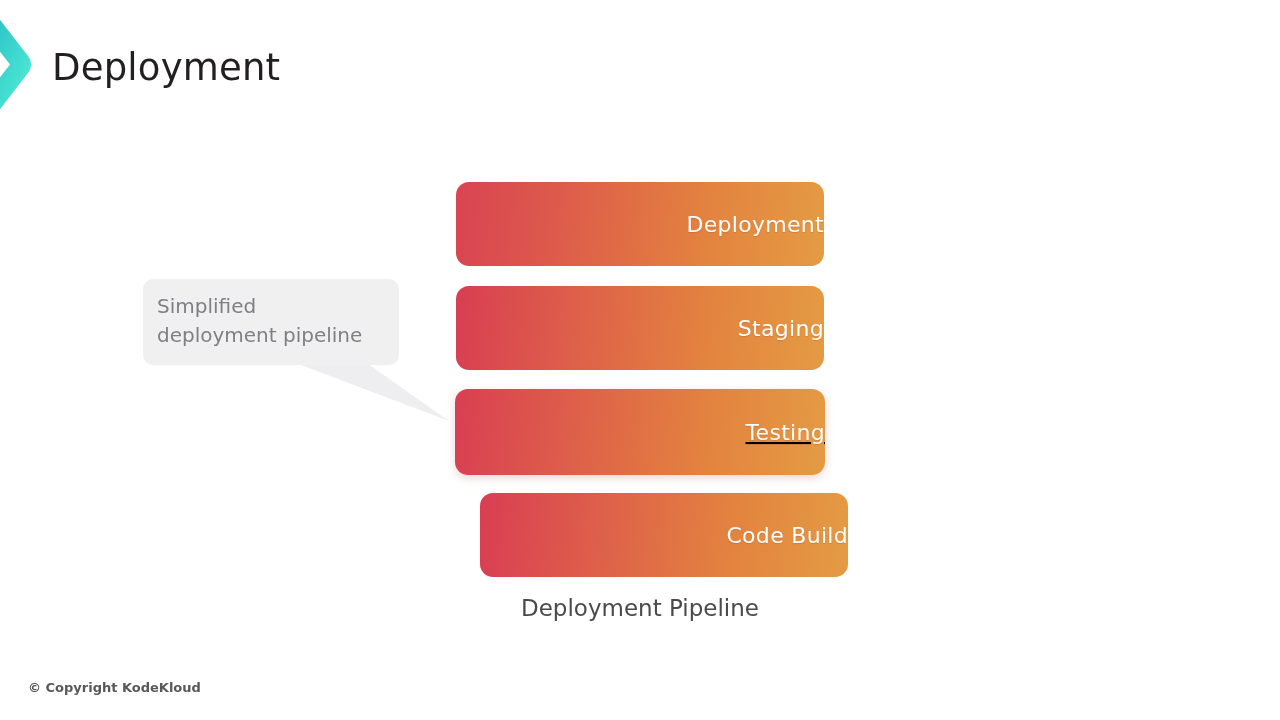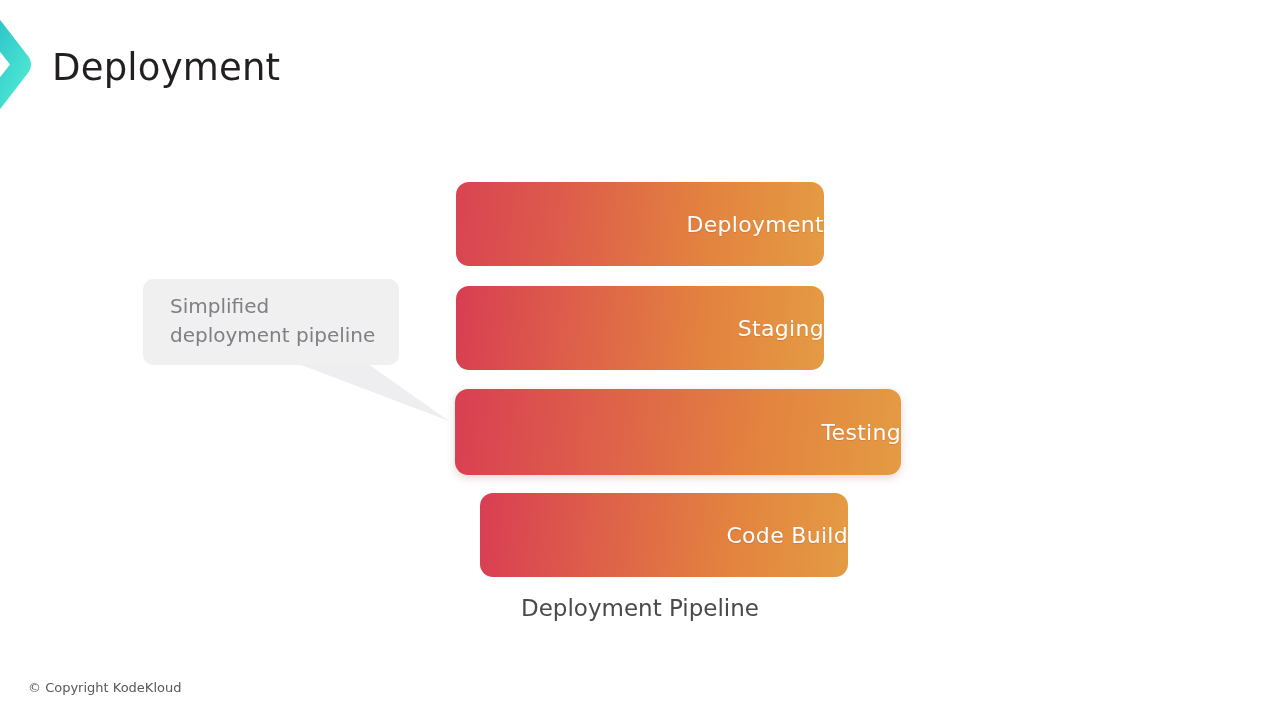--- a/index.html
+++ b/index.html
@@ -67,23 +67,24 @@
     font-size: 22px;
     font-weight: 400;
     letter-spacing: 0.3px;
     text-shadow: 0 1px 1px rgba(120, 40, 40, 0.18);
     white-space: nowrap;
   }
   
   #stage-0 { top: 0px;   height: 84px; background: linear-gradient(95deg, #d94452 0%, #dd5b4b 28%, #e3833f 68%, #e49b43 100%); }
   #stage-1 { top: 104px; height: 84px; background: linear-gradient(95deg, #d83e52 0%, #dd5b4b 28%, #e3833f 68%, #e49b43 100%); }
   #stage-2 {
-    top: 207px; height: 86px; left: -1px; width: 446px;
+    top: 207px; height: 86px; left: -1px; width: 370px;
     background: linear-gradient(95deg, #d93f52 0%, #dd5b4b 28%, #e3833f 68%, #e49b43 100%);
     box-shadow: 0 3px 9px rgba(150, 70, 60, 0.22);
+    text-decoration: underline;
   }
   #stage-3 { top: 311px; height: 84px; background: linear-gradient(95deg, #d93e53 0%, #dd5b4b 28%, #e3833f 68%, #e49b43 100%); margin-left: 24px; }
 
   #pipeline-caption {
     position: absolute;
     left: 456px;
     top: 595px;
     width: 368px;
     text-align: center;
     font-size: 23px;
@@ -114,38 +115,38 @@
     left: 0;
     top: 0;
     width: 256px;
     height: 86px;
     background: #f0f0f1;
     border-radius: 10px;
     box-sizing: border-box;
   }
   #callout-text {
     position: absolute;
-    left: 27px;
+    left: 14px;
     top: 13px;
     width: 232px;
     font-size: 20px;
     line-height: 29px;
     color: #7f7f84;
     font-weight: 400;
   }
   #callout-text .callout-line { display: block; white-space: nowrap; }
 
   
   #footer-copyright {
     position: absolute;
     left: 28px;
     top: 680px;
     font-size: 13px;
     color: #58585b;
-    font-weight: 400;
+    font-weight: 700;
     white-space: nowrap;
   }
 </style>
 </head>
 <body>
 
 <div id="slide-header">
 
   <svg id="brand-chevron" viewBox="0 0 70 105" xmlns="http://www.w3.org/2000/svg">
     <defs>

